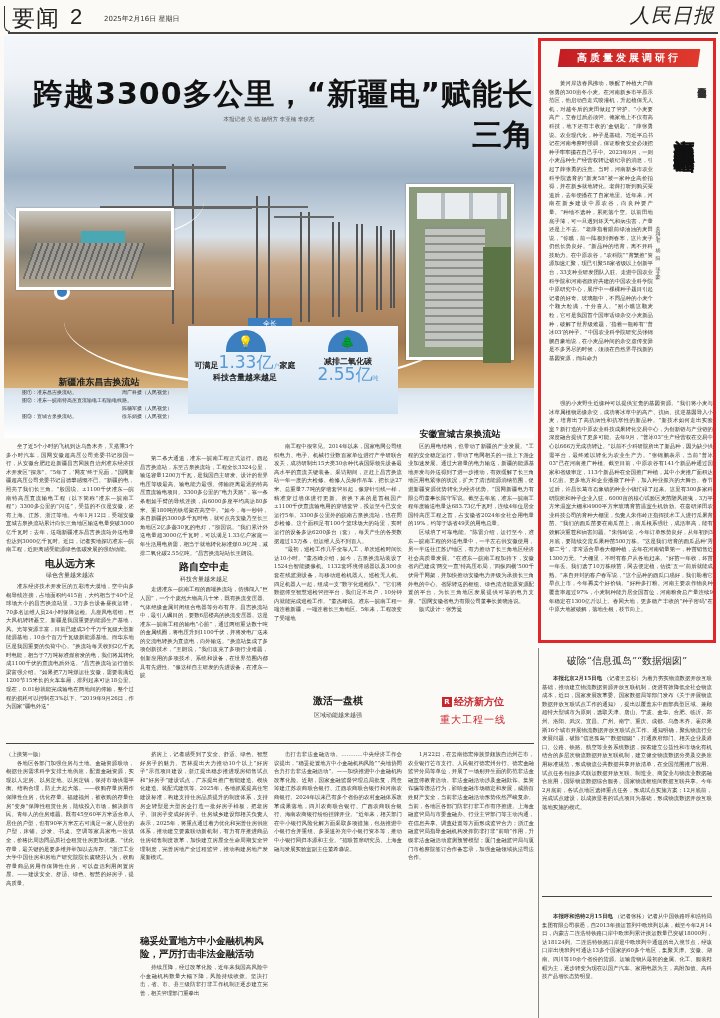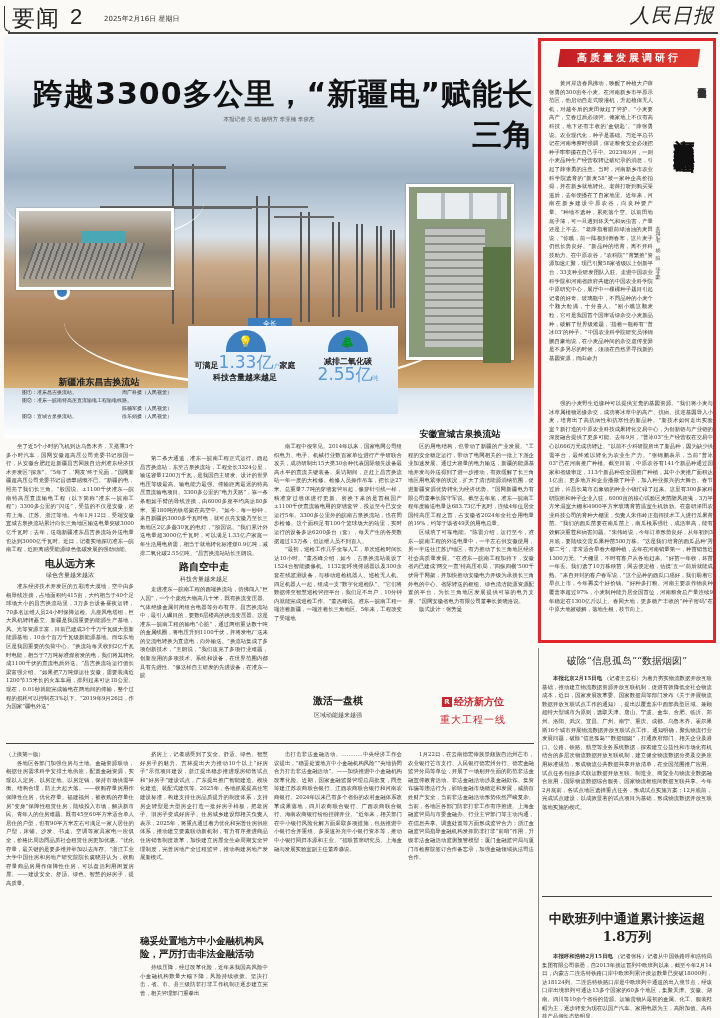--- a/index.html
+++ b/index.html
@@ -256,17 +256,16 @@
 <div class="rcol" style="top:654px;">
   <div class="kick">破除“信息孤岛”“数据烟囱”</div>
   <div class="txt" style="margin-top:6px;height:168px;overflow:hidden;">
     <p><b>本报北京2月15日电</b> <span>（记者王云杉）为着力夯实物流数据开放互联基础，推动建立物流数据资源开放互联机制，促进有效降低全社会物流成本，近日，国家发展改革委、国家数据局等部门发布《关于开展物流数据开放互联试点工作的通知》，提出以覆盖东中西部典型区域、兼顾超特大型城市为原则，选取天津、唐山、宁波、金华、合肥、临沂、郑州、洛阳、武汉、宜昌、广州、南宁、重庆、成都、乌鲁木齐、霍尔果斯16个城市开展物流数据开放互联试点工作。通知明确，聚焦物流行业发展问题，破除“信息孤岛”“数据烟囱”，打通政府部门、相关企业及港口、公路、铁路、航空等业务系统数据，探索建立公益性和市场化有机结合的多层次物流数据开放互联机制，建立健全物流数据分类及交换应用标准规范，形成物流公共数据共享开放清单，在全国范围推广应用。试点任务包括多式联运数据开放互联、制造业、商贸业与物流业数据融合应用，国际物流数据综合服务、国家物流枢纽间数据互联共享。今年2月底前，各试点地区选择重点任务，形成试点实施方案；12月底前，完成试点建设，以成效显著的试点项目为基础，形成物流数据开放互联落地实施的模式。</span></p>
   </div>
 </div>
 
 <div class="hrule" style="left:542px;top:896px;width:170px;"></div>
 
 <div class="rcol" style="top:906px;">
-  <div class="ttl">中欧班列中通道累计接运超1.8万列</div>
   <div class="txt" style="margin-top:6px;height:90px;overflow:hidden;">
     <p><b>本报呼和浩特2月15日电</b> <span>（记者张枨）记者从中国铁路呼和浩特局集团有限公司获悉，自2013年接运首列中欧班列以来，截至今年2月14日，内蒙古二连浩特铁路口岸中欧班列累计接运数量已突破18000列，达18124列。二连浩特铁路口岸是中欧班列中通道的出入境节点，经该口岸出境班列可通达13多个国家的60多个地区，集聚天津、安徽、湖南、四川等10余个省份的货源。运输货物从最初的金属、化工、服装鞋帽为主，逐步转变为现在以国产汽车、家用电器为主，高附加值、高科技产品增长态势明显。</span></p>
   </div>
 </div>
 
 </body></html>

